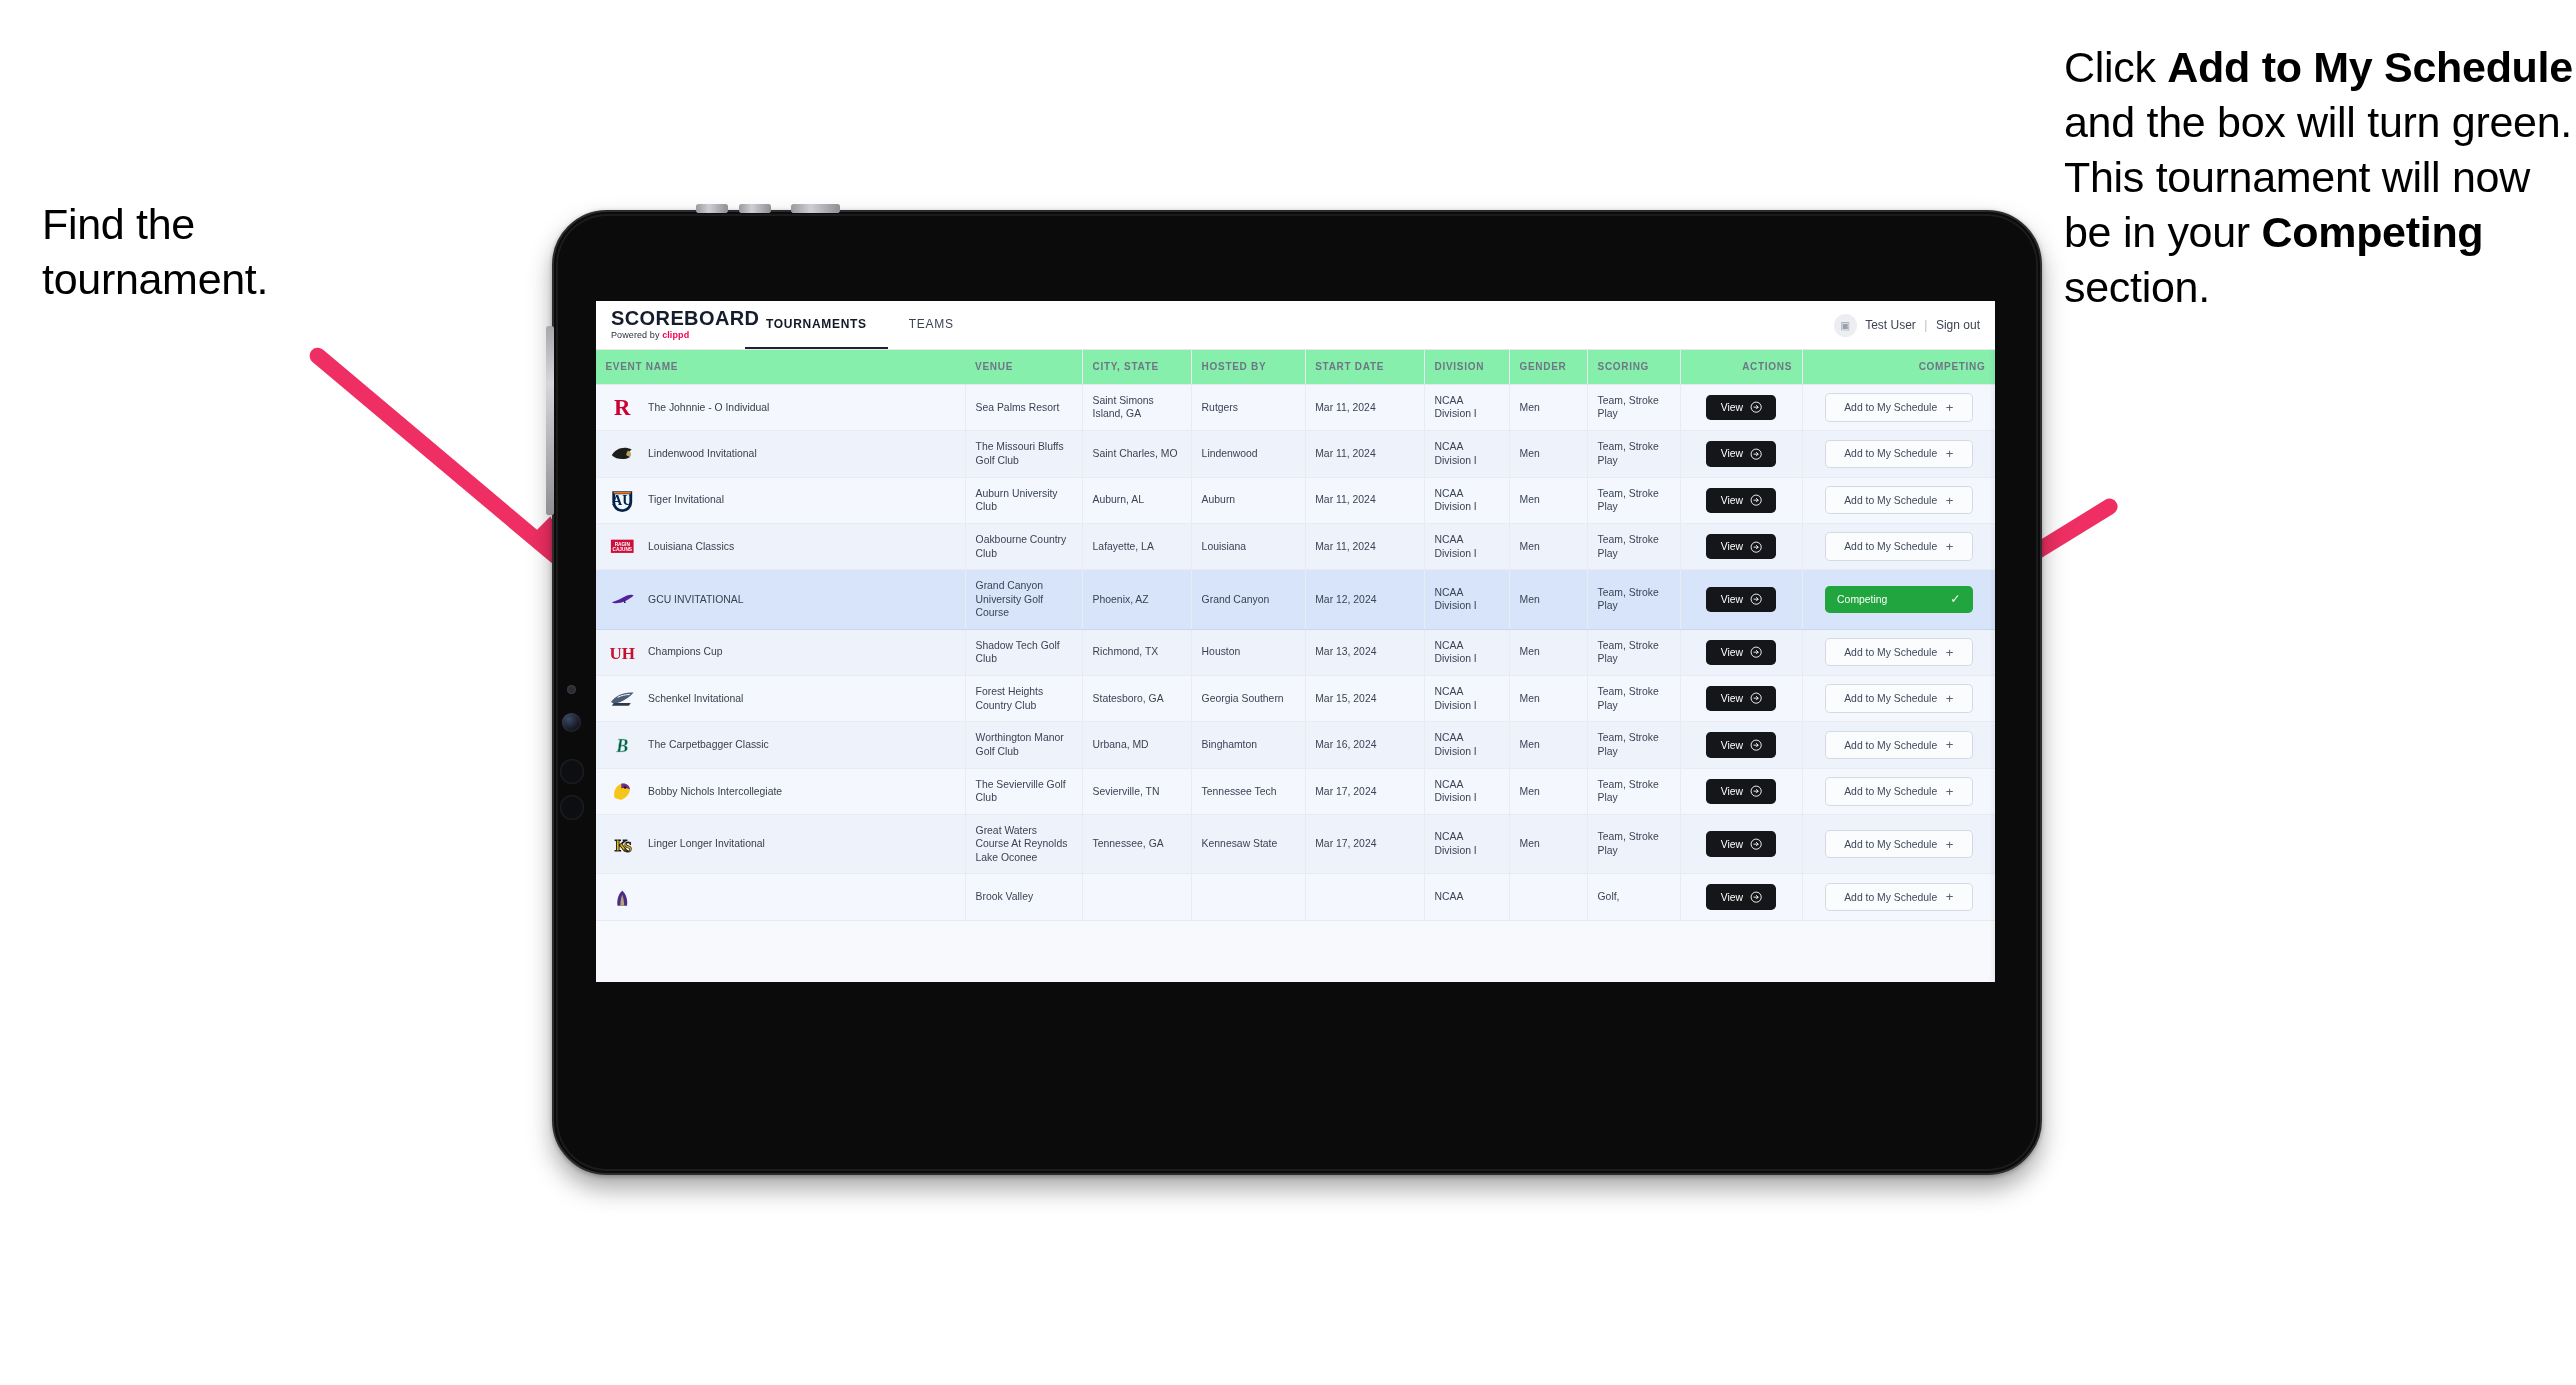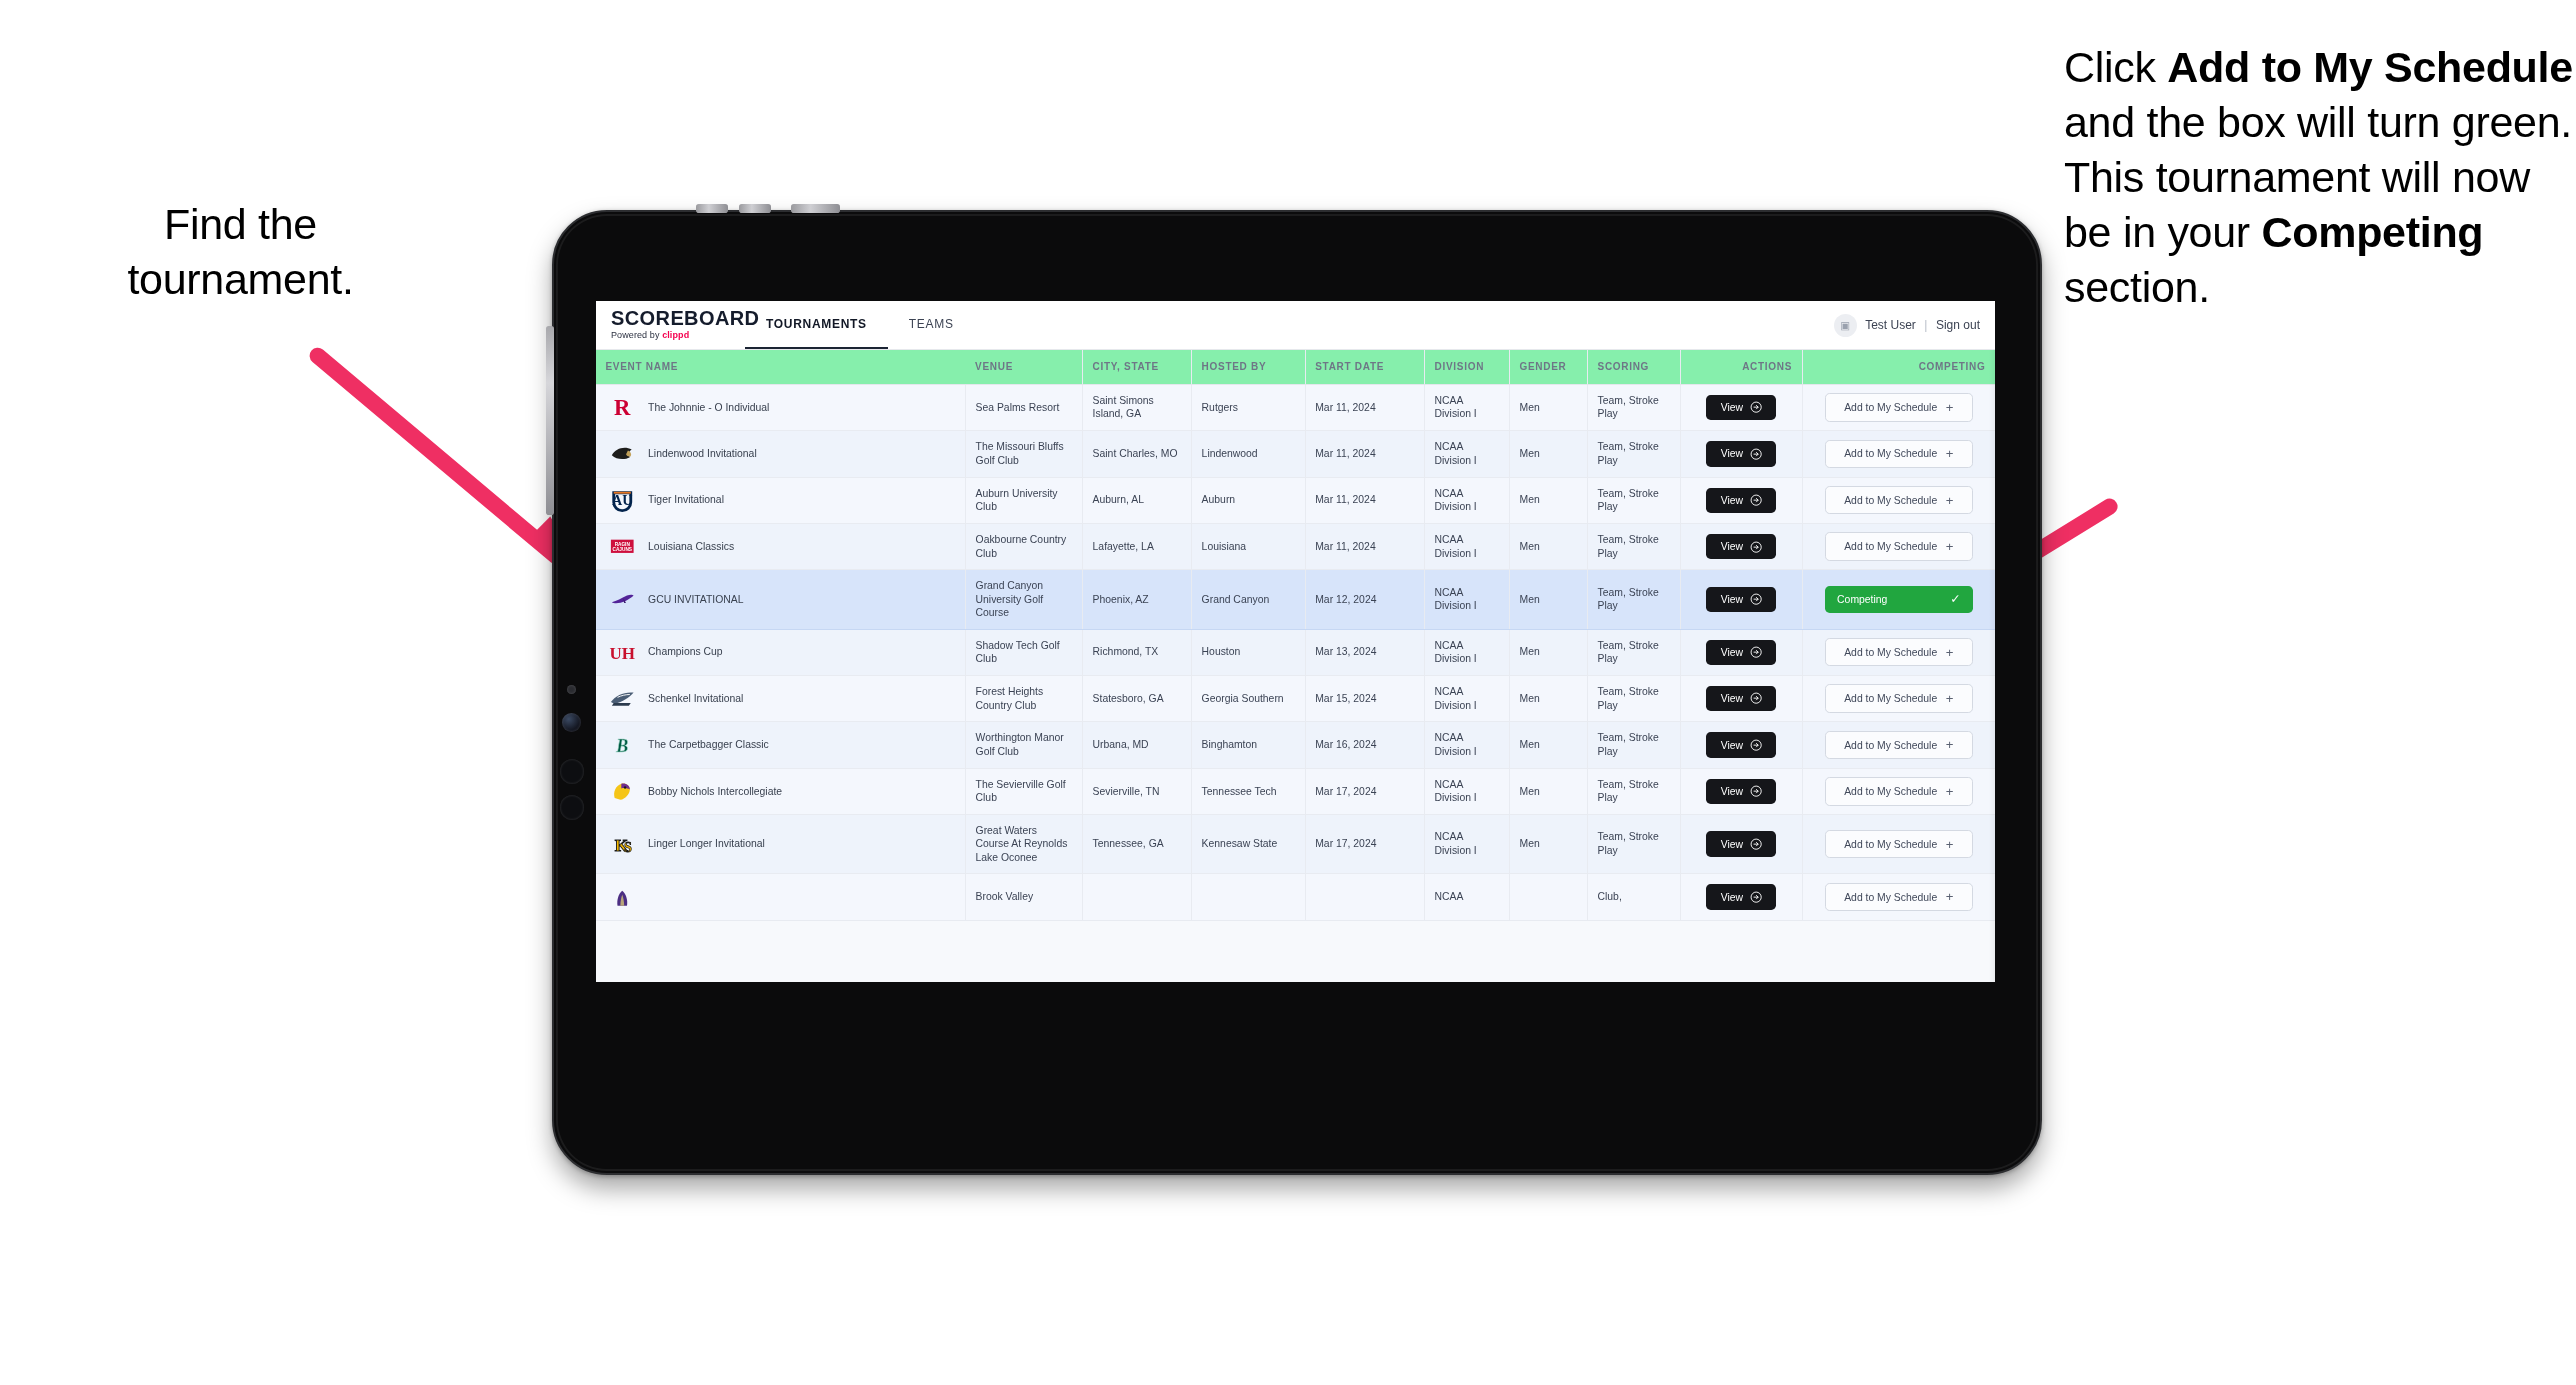--- a/index.html
+++ b/index.html
@@ -12,21 +12,21 @@
   .page { position: relative; width: 2576px; height: 1386px; background:#fff; }
 
   
   .annot {
     position: absolute;
     color: #000;
     font-family: "Liberation Sans", sans-serif;
     font-weight: 400;
     letter-spacing: -0.3px;
   }
-  #annot-left  { left: 42px; top: 197px; width: 397px; font-size: 43px; line-height: 1.28; text-align: center; }
+  #annot-left  { left: 42px; top: 197px; width: 397px; font-size: 43px; line-height: 1.28; }
   #annot-right { left: 2064px; top: 40px; width: 516px; font-size: 43px; line-height: 1.28; }
   .annot b { font-weight: 700; }
 
   
   .arrow-svg { position: absolute; overflow: visible; pointer-events: none; }
   #arrow-left  { left: 312px; top: 350px;  width: 312px; height: 246px; }
   #arrow-right { left: 1826px; top: 501px; width: 293px; height: 189px; }
 
   
   .tablet {
@@ -584,21 +584,21 @@
                     </span>
                     <span class="event-name"></span>
                   </div>
                 </td>
                 <td class="c-venue">Brook Valley</td>
                 <td class="c-city"></td>
                 <td class="c-host"></td>
                 <td class="c-date"></td>
                 <td class="c-div">NCAA</td>
                 <td class="c-gender"></td>
-                <td class="c-scoring">Club,</td>
+                <td class="c-scoring">Golf,</td>
                 <td class="c-actions"><button class="btn-view">
                     <span>View</span>
                     <span class="ico">
                       <svg width="12.3" height="12.3" viewBox="0 0 16 16">
                         <circle cx="8" cy="8" r="6.6" fill="none" stroke="#fff" stroke-width="1.2"></circle>
                         <path d="M5.2 8 h5.2 M8.4 5.8 L10.6 8 L8.4 10.2" fill="none" stroke="#fff" stroke-width="1.2" stroke-linecap="round" stroke-linejoin="round"></path>
                       </svg>
                     </span>
                   </button></td>
                 <td class="c-competing"><button class="btn-add">

